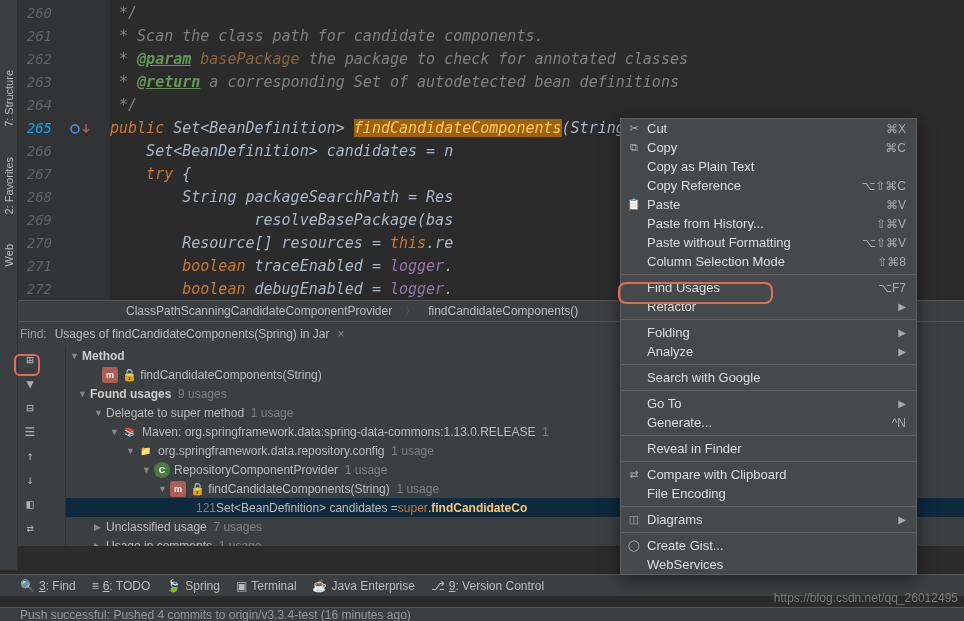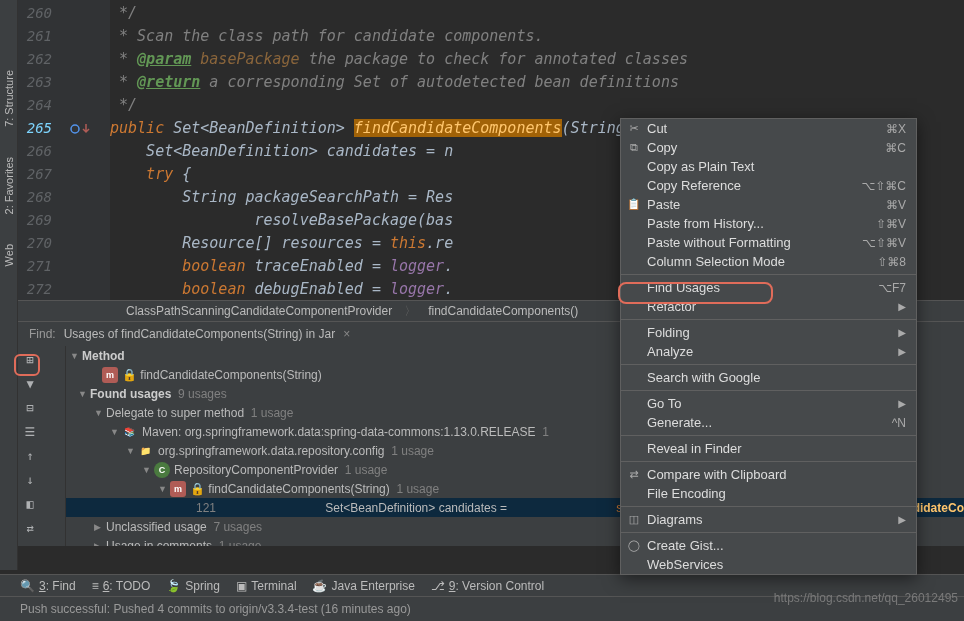--- a/index.html
+++ b/index.html
@@ -12,21 +12,21 @@
   height: 621px;
   overflow: hidden;
   position: relative;
 }
 .editor-area { position: relative; height: 300px; overflow: hidden; }
 .gutter {
   position: absolute; left: 0; top: 0; width: 70px; height: 100%;
   background: #313335; padding-top: 2px;
 }
 .line-num { color: #606366; text-align: right; padding-right: 18px; height: 23px; line-height: 23px; font-size: 14px; font-style: italic; }
-.line-num.active { color: #7dd3fc; }
+.line-num.active { color: #0ea5e9; }
 .gutter-icons { position: absolute; left: 70px; top: 0; width: 40px; height: 100%; background: #313335; }
 .gi { position: absolute; height: 23px; display: flex; align-items: center; gap: 2px; }
 .code {
   position: absolute; left: 110px; top: 0; right: 0; padding-top: 2px;
   font-family: 'Menlo', 'Consolas', monospace; font-size: 15px;
 }
 .cl { height: 23px; line-height: 23px; white-space: pre; font-style: italic; }
 .comment { color: #808080; font-style: italic; }
 .doctag { color: #629755; font-style: italic; text-decoration: underline; font-weight: bold; }
 .docparam { color: #8a653b; }
@@ -38,42 +38,42 @@
 .field { color: #9876aa; }
 
 .breadcrumb {
   background: #3c3f41; border-top: 1px solid #555; border-bottom: 1px solid #555;
   height: 22px; display: flex; align-items: center; padding-left: 120px; font-size: 12px; font-family: Liberation Sans, sans-serif; color: #bbb;
 }
 .breadcrumb span { padding: 0 6px; }
 .bc-sep { color: #666; }
 
 .find-header {
-  background: #3c3f41; height: 24px; display: flex; align-items: center; padding-left: 20px; font-size: 12px; font-family: -apple-system, sans-serif; color: #bbb; margin-left: 9px;
+  background: #3c3f41; height: 24px; display: flex; align-items: center; padding-left: 20px; font-size: 12px; font-family: -apple-system, sans-serif; color: #bbb;
 }
 .find-header .lbl { color: #999; margin-right: 8px; }
 .find-header .close { margin-left: 8px; color: #888; }
 
 .panel-body { display: flex; background: #3c3f41; height: 200px; }
 .left-tools {
   width: 18px; background: #3c3f41; border-right: 1px solid #323232;
   display: flex; flex-direction: column; align-items: center; padding-top: 4px; gap: 10px;
 }
 .tool-icon { width: 14px; height: 14px; display: flex; align-items: center; justify-content: center; color: #afb1b3; font-size: 11px; }
 .gear-highlight { position: absolute; left: 14px; top: 354px; width: 26px; height: 22px; border: 2px solid #e06c5a; border-radius: 6px; z-index: 5; }
 
 .tree-tools {
   width: 48px; background: #3c3f41; border-right: 1px solid #323232;
   display: flex; flex-wrap: wrap; padding: 4px 2px; gap: 4px; align-content: flex-start;
 }
 .tt { width: 20px; height: 20px; display: flex; align-items: center; justify-content: center; color: #afb1b3; font-size: 12px; }
 
 .tree { flex: 1; background: #3c3f41; overflow: hidden; font-family: -apple-system, sans-serif; font-size: 12px; }
 .tree-row { height: 19px; display: flex; align-items: center; padding-left: 4px; color: #bbb; }
-.tree-row.sel { background: #0d293e; justify-content: space-between; }
+.tree-row.sel { background: #0d293e; }
 .arrow { width: 12px; color: #888; font-size: 9px; }
 .tree-ico { width: 16px; height: 16px; display: inline-flex; align-items: center; justify-content: center; margin-right: 4px; border-radius: 3px; font-size: 9px; font-weight: bold; }
 .ico-m { background: #b05c56; color: #fff; }
 .ico-c { background: #4a7a3f; color: #fff; border-radius: 50%; }
 .ico-mvn { background: transparent; color: #5394ec; }
 .ico-pkg { background: transparent; color: #b09050; }
 .bold { font-weight: bold; color: #ccc; }
 .grey { color: #808080; }
 .super-kw { color: #cc7832; }
 .find-m { color: #ffc66d; }
@@ -86,21 +86,21 @@
 .vtab { writing-mode: vertical-rl; transform: rotate(180deg); font-size: 11px; font-family: -apple-system, sans-serif; color: #bbb; }
 
 .bottom-bar {
   position: absolute; bottom: 25px; left: 0; right: 0; height: 22px;
   background: #3c3f41; border-top: 1px solid #555; display: flex; align-items: center; padding-left: 20px; gap: 16px; font-size: 12px; font-family: -apple-system, sans-serif; color: #bbb;
 }
 .bottom-bar .item { display: flex; align-items: center; gap: 4px; }
 .bottom-bar .item .u { text-decoration: underline; }
 
 .status-bar {
-  position: absolute; bottom: 0; left: 0; right: 0; height: 25px;
+  position: absolute; bottom: 0; left: 0; right: 0; height: 14px;
   background: #3c3f41; border-top: 1px solid #555; display: flex; align-items: center; padding-left: 20px; font-size: 12px; font-family: -apple-system, sans-serif; color: #999;
 }
 
 .context-menu {
   position: absolute; left: 620px; top: 118px; width: 297px;
   background: #46494b; border: 1px solid #606060; box-shadow: 0 4px 16px rgba(0,0,0,0.5);
   font-family: -apple-system, sans-serif; font-size: 13px; color: #ddd; z-index: 100;
 }
 .menu-item { height: 19px; display: flex; align-items: center; padding: 0 10px 0 26px; position: relative; }
 .menu-item .shortcut { margin-left: auto; color: #aaa; font-size: 12px; }
@@ -160,21 +160,21 @@
 </div>
 
 <div class="breadcrumb">
   <span>ClassPathScanningCandidateComponentProvider</span>
   <span class="bc-sep">〉</span>
   <span>findCandidateComponents()</span>
 </div>
 
 <div class="find-header">
   <span class="lbl">Find:</span>
-  <span>Usages of findCandidateComponents(String) in Jar</span>
+  <span>Usages of findCandidateComponents(Spring) in Jar</span>
   <span class="close">×</span>
 </div>
 
 <div class="panel-body">
   <div class="left-tools">
     <div class="tool-icon">⚙</div>
     <div class="tool-icon" style="color:#499c54">▶</div>
     <div class="tool-icon">⬚</div>
     <div class="tool-icon">📌</div>
     <div class="tool-icon">↶</div>

